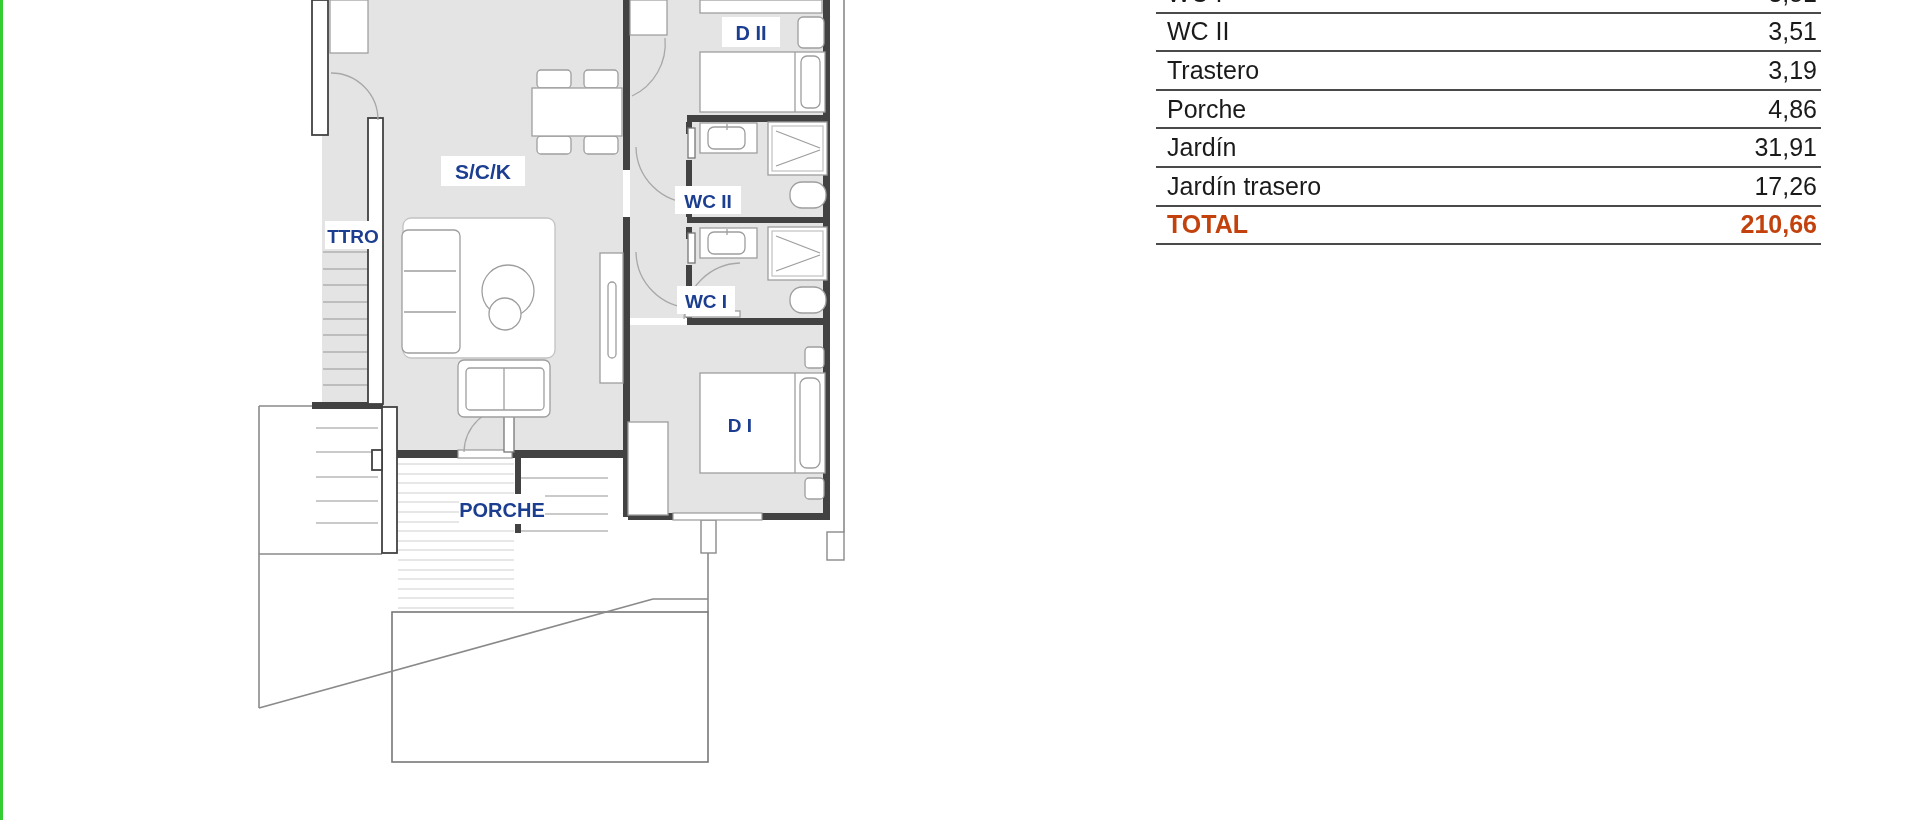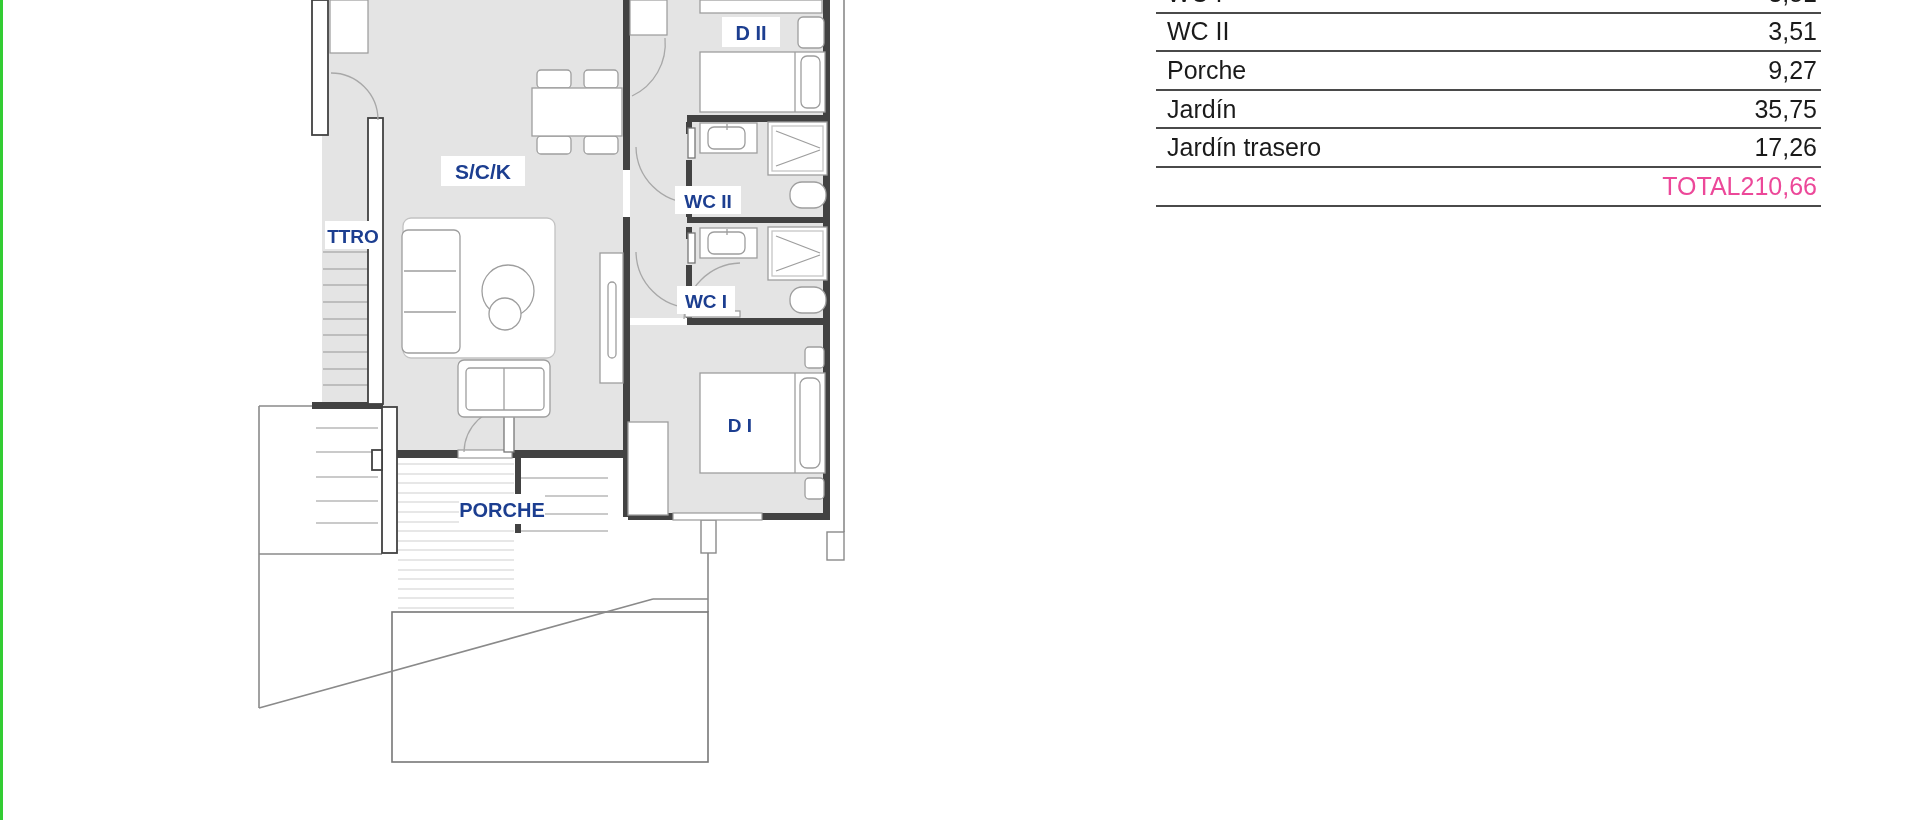--- a/index.html
+++ b/index.html
@@ -16,21 +16,21 @@
     position:absolute;left:1156px;top:0;width:665px;height:250px;overflow:hidden;
   }
   .area-table-inner{position:relative;top:-25px;}
   .arow{
     height:36.6px;display:flex;justify-content:space-between;align-items:center;
     border-bottom:2px solid #4a4a4a;
     font-size:25px;color:#1a1a1a;
     padding-left:11px;padding-right:4px;
   }
   .arow .val{text-align:right;}
-  .arow.total{font-weight:400;color:#ec4899;justify-content:flex-end;}
+  .arow.total{font-weight:700;color:#c2410c;}
   
   .room-label{
     font-family:"Liberation Sans",sans-serif;font-weight:700;fill:#1c3e90;
   }
 </style>
 </head>
 <body>
 
 <div class="green-border"></div>
 
@@ -253,26 +253,30 @@
   <div class="area-table-inner">
     <div class="arow">
       <span>WC I</span>
       <span class="val">3,51</span>
     </div>
     <div class="arow">
       <span>WC II</span>
       <span class="val">3,51</span>
     </div>
     <div class="arow">
+      <span>Trastero</span>
+      <span class="val">3,19</span>
+    </div>
+    <div class="arow">
       <span>Porche</span>
-      <span class="val">9,27</span>
+      <span class="val">4,86</span>
     </div>
     <div class="arow">
       <span>Jardín</span>
-      <span class="val">35,75</span>
+      <span class="val">31,91</span>
     </div>
     <div class="arow">
       <span>Jardín trasero</span>
       <span class="val">17,26</span>
     </div>
     <div class="arow total">
       <span>TOTAL</span>
       <span class="val">210,66</span>
     </div>
   </div>

